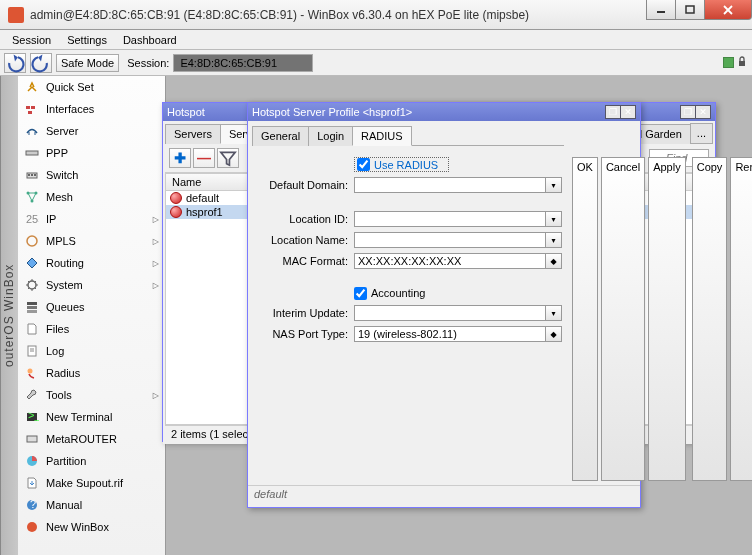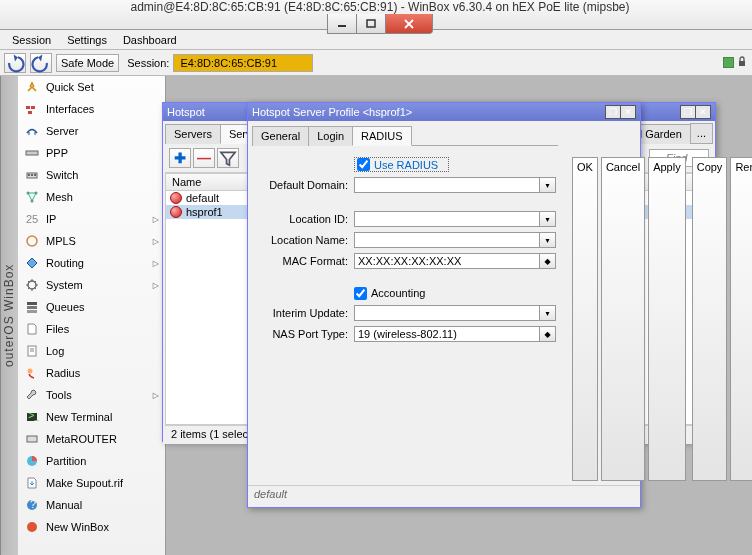--- a/index.html
+++ b/index.html
@@ -1,36 +1,36 @@
 <!DOCTYPE html>
 <html><head>
 <meta charset="utf-8">
 <style>
 * { box-sizing: border-box; margin: 0; padding: 0; font-family: "Segoe UI", Tahoma, sans-serif; font-size: 11px; }
 body { background: #4a9dd8; width: 752px; height: 555px; overflow: hidden; position: relative; }
 
 
-.titlebar { height: 30px; background: linear-gradient(to bottom, #f8f8f8, #e8e8e8); border-bottom: 1px solid #999; display: flex; align-items: center; padding: 0 0 0 8px; flex-direction: column; }
+.titlebar { height: 30px; background: linear-gradient(to bottom, #f8f8f8, #e8e8e8); border-bottom: 1px solid #999; display: flex; align-items: center; padding: 0 0 0 8px; }
 .titlebar .icon { width: 16px; height: 16px; background: #d53; border-radius: 2px; margin-right: 6px; }
 .titlebar .title { flex: 1; color: #333; font-size: 12px; }
 .winbtns { display: flex; height: 100%; }
 .winbtn { width: 30px; height: 20px; margin-top: 0; display: flex; align-items: center; justify-content: center; border: 1px solid #888; border-top: none; margin-left: -1px; background: linear-gradient(to bottom,#f9f9f9,#ddd); cursor: pointer; }
 .winbtn.close { background: linear-gradient(to bottom,#e76,#c43); color: #fff; width: 48px; border-bottom-right-radius: 4px; }
 .winbtn svg { width: 12px; height: 10px; }
 
 
 .menubar { height: 20px; background: #f0f0f0; border-bottom: 1px solid #bbb; display: flex; align-items: center; padding: 0 4px; }
 .menubar span { padding: 2px 8px; cursor: pointer; }
 
 
 .toolbar { height: 26px; background: #f0f0f0; border-bottom: 1px solid #bbb; display: flex; align-items: center; padding: 2px 4px; gap: 4px; }
 .tbtn { width: 22px; height: 20px; border: 1px solid #aaa; background: linear-gradient(to bottom,#fff,#e8e8e8); display: flex; align-items: center; justify-content: center; cursor: pointer; }
 .safemode { padding: 2px 4px; border: 1px solid #aaa; background: linear-gradient(to bottom,#fff,#e8e8e8); cursor: pointer; }
 .sessionlbl { margin-left: 4px; }
-.sessionbox { border: 1px solid #aaa; background: #eab308; padding: 2px 6px; min-width: 140px; }
+.sessionbox { border: 1px solid #aaa; background: #737373; padding: 2px 6px; min-width: 140px; }
 .tbright { margin-left: auto; display: flex; gap: 2px; align-items: center; }
 .lockbox { width: 11px; height: 11px; background: #5a5; border: 1px solid #484;}
 .lockicon svg { width: 12px; height: 12px; }
 
 
 .mainarea { position: relative; height: 479px; background: #b8b8b8; display: flex; }
 .sidebar-tab { width: 18px; background: linear-gradient(to right,#c8c8c8,#b8b8b8); writing-mode: vertical-rl; transform: rotate(180deg); text-align: center; padding: 8px 1px; color: #444; border-right: 1px solid #888; font-size: 12px; letter-spacing: 1px;}
 .sidebar { width: 148px; background: linear-gradient(to bottom,#fdfdfd,#f1f1f1); border-right: 1px solid #999; overflow-y: auto; }
 .sbitem { display: flex; align-items: center; padding: 3px 6px; cursor: pointer; gap: 6px; }
 .sbicon { width: 16px; height: 16px; display: flex; align-items: center; justify-content: center; }
@@ -56,21 +56,21 @@
 .listhead .col { padding: 2px 6px; border-right: 1px solid #ccc; flex:1;}
 .listhead .drop { width: 18px; text-align:center; cursor:pointer; border-left:1px solid #ccc;}
 .listbody { background: #fff; border: 1px solid #ccc; border-top:none; height: 234px; }
 .listrow { display:flex; align-items:center; padding: 1px 4px; gap:4px; cursor:pointer;}
 .listrow.sel { background: #c4d8f0; }
 .profileicon { width:12px; height:12px; border-radius:50%; background: radial-gradient(circle at 30% 30%, #faa, #c22); border:1px solid #a11;}
 .statusbar { padding: 2px 6px; border-top: 1px solid #ccc; background:#f0f0f0;}
 
 
 .profile-dlg { left: 247px; top: 26px; width: 394px; height: 406px; }
-.dlg-body { display: flex; padding: 4px; gap: 14px; height: 364px;}
+.dlg-body { display: flex; padding: 4px; gap: 8px; height: 364px;}
 .dlg-left { flex: 1; }
 .dlg-right { width: 64px; display:flex; flex-direction:row; gap: 3px; margin-top: 32px; }
 .dlg-btn { padding: 3px 4px; border: 1px solid #999; background: linear-gradient(to bottom,#fff,#e4e4e4); cursor:pointer; text-align:center;}
 .formrow { display:flex; align-items:center; margin: 5px 0; }
 .formrow label { width: 100px; text-align: right; padding-right: 6px; }
 .formrow .field { flex:1; display:flex; }
 .formrow input[type=text] { flex:1; border:1px solid #999; padding: 1px 3px; background:#fff; }
 .formrow .dropbtn { width:16px; border:1px solid #999; border-left:none; background:linear-gradient(to bottom,#fff,#e4e4e4); display:flex; align-items:center; justify-content:center; cursor:pointer; font-size:8px;}
 .formrow input[type=checkbox]{ margin-right:4px;}
 .dottedfocus { border:1px dotted #666 !important; padding: 0 10px 0 2px; display:inline-flex; align-items:center;}

